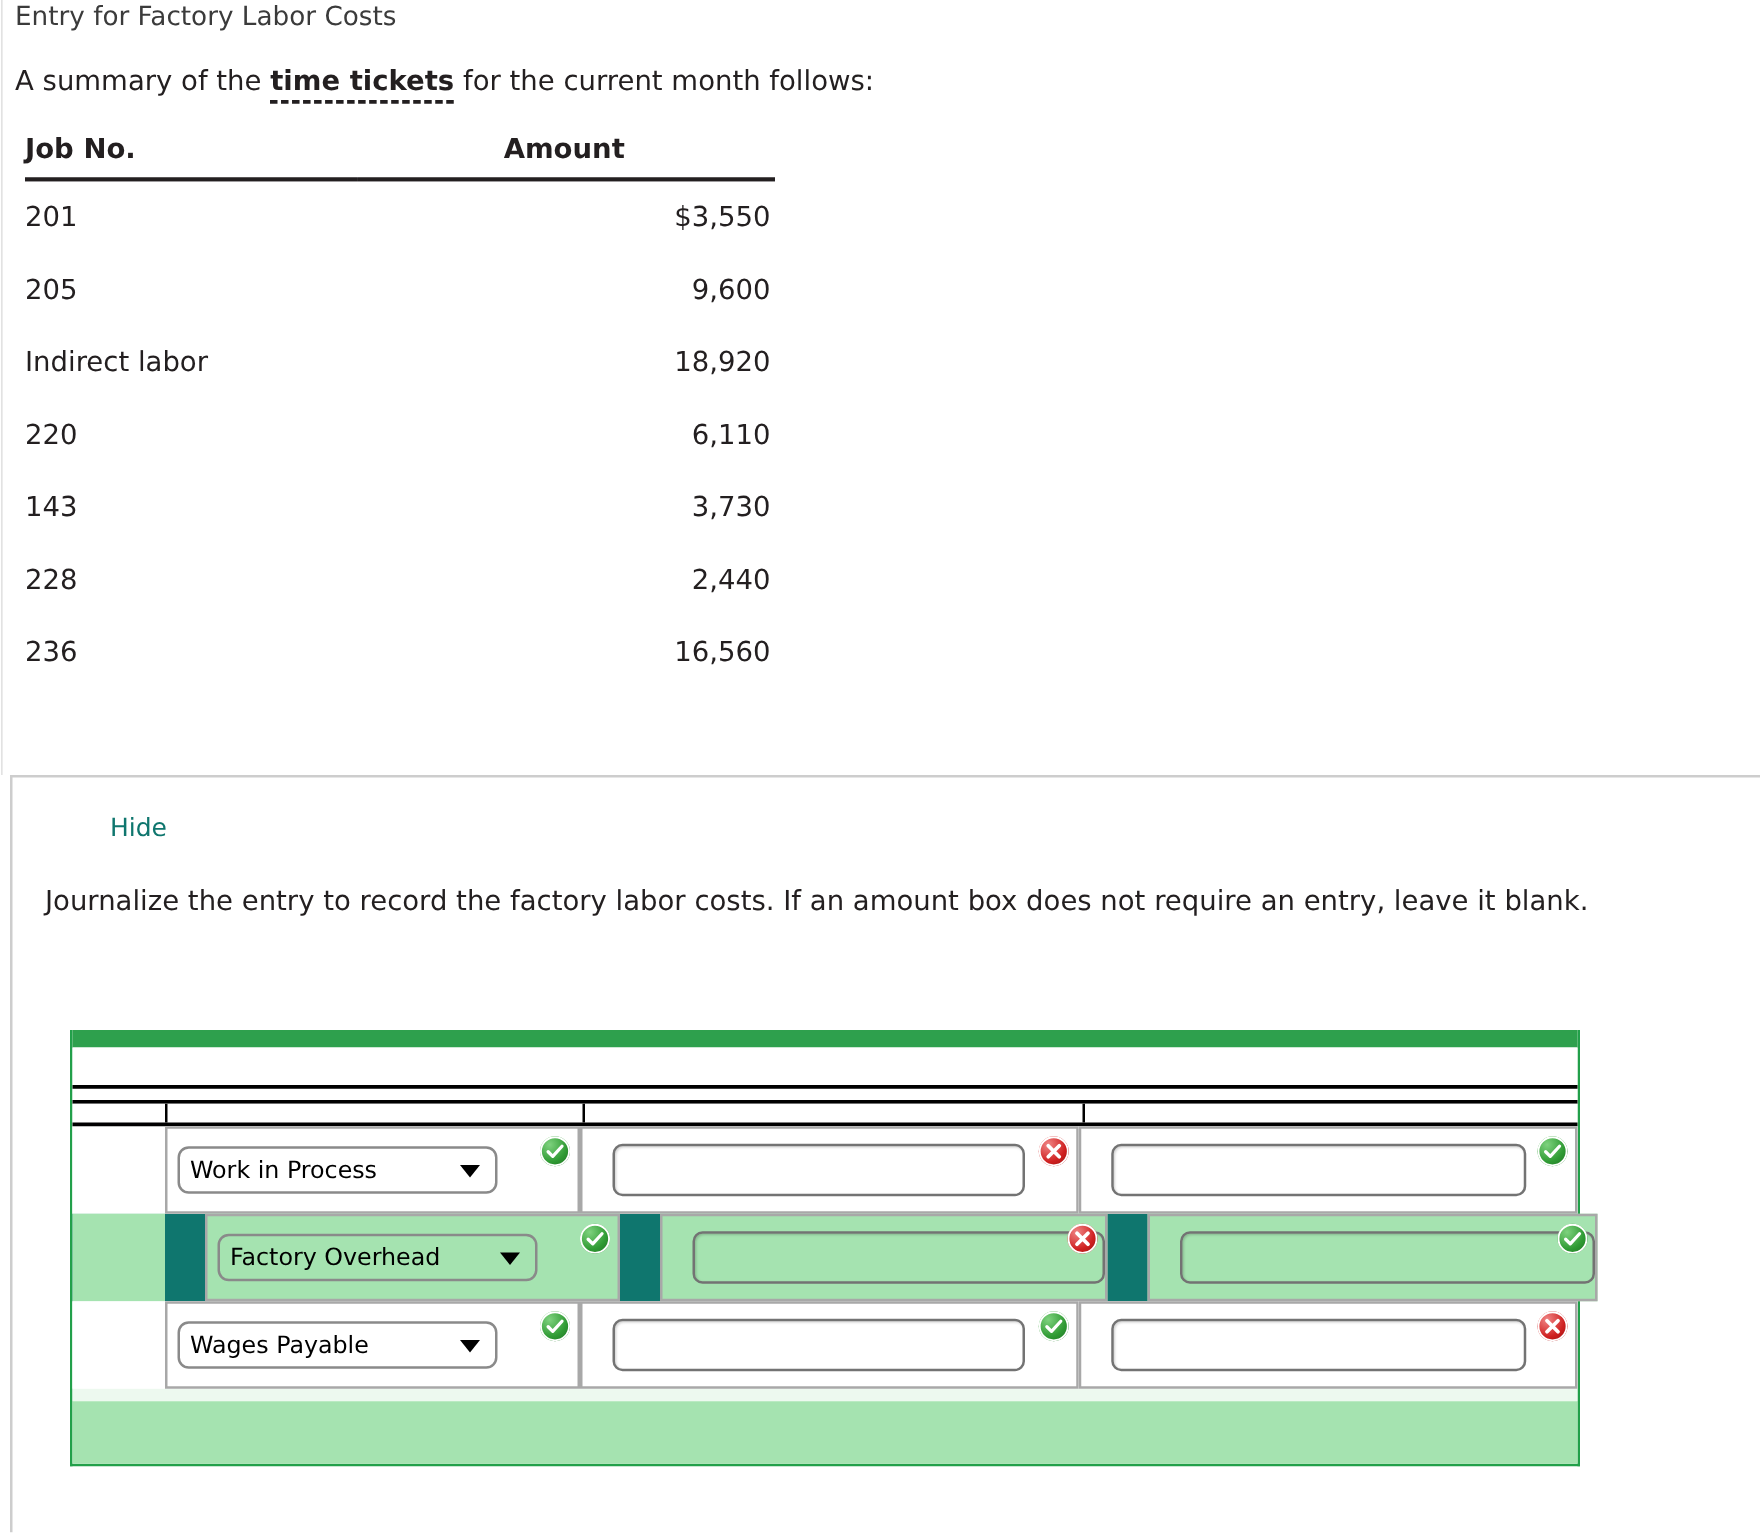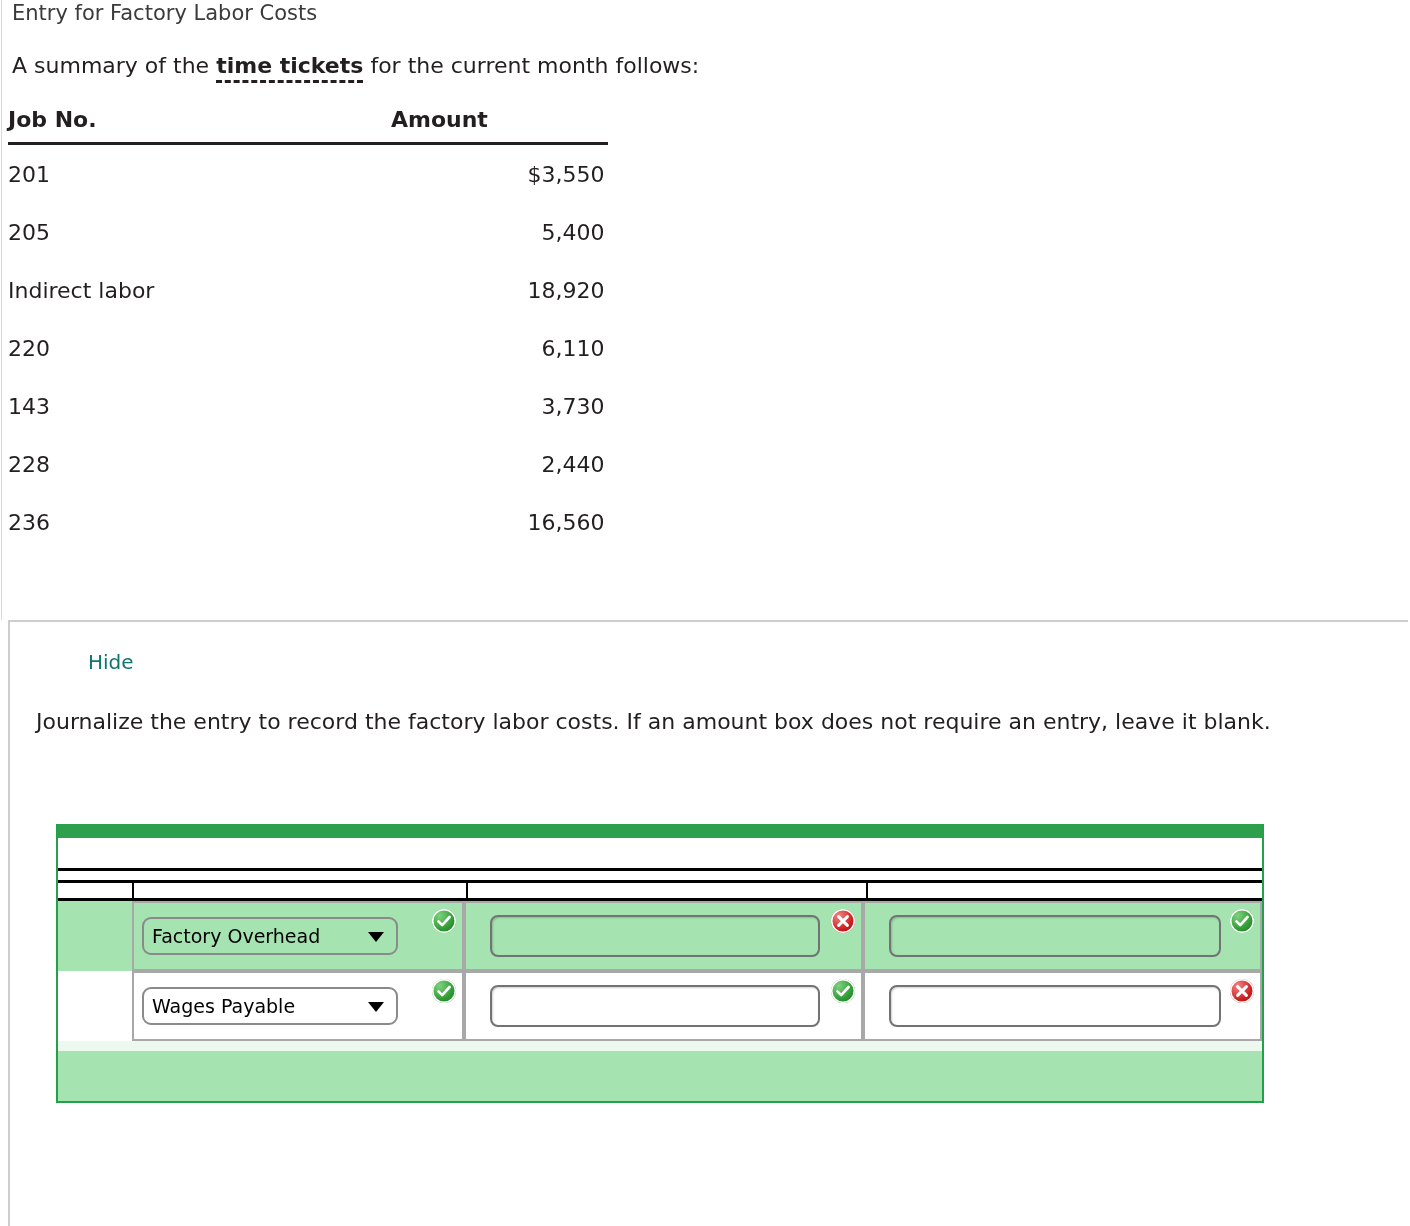--- a/index.html
+++ b/index.html
@@ -48,21 +48,21 @@
   }
   .term {
     font-weight: bold;
     border-bottom: 3px dashed #231f20;
     padding-bottom: 2px;
   }
 
   
   table.amounts {
     position: absolute;
-    left: 8px;
+    left: 20px;
     top: 107px;
     border-collapse: collapse;
     font-size: 22px;
   }
   table.amounts th {
     font-weight: bold;
     text-align: left;
     padding: 0 0 10px 0;
     border-bottom: 3px solid #231f20;
     font-size: 22px;
@@ -157,21 +157,21 @@
     width: 2px;
     background: #000000;
   }
 
   .j-row {
     display: flex;
     align-items: stretch;
     height: 70px;
   }
   .j-row.tint-light  { background: #edf9ef; }
-  .j-row.tint-strong { background: #0f766e; }
+  .j-row.tint-strong { background: #0f766e; gap: 32px; }
 
   .cell-date {
     width: 74px;
     flex: 0 0 74px;
     box-sizing: border-box;
   }
   .j-row.tint-light .cell-date  { background: #ffffff; }
   .j-row.tint-strong .cell-date { background: #a5e3b0; }
 
   .cell-acct {
@@ -287,21 +287,21 @@
       <th class="amt-h">Amount</th>
     </tr>
   </thead>
   <tbody id="amount-rows">
       <tr>
         <td class="job">201</td>
         <td class="amt">$3,550</td>
       </tr>
       <tr>
         <td class="job">205</td>
-        <td class="amt">5,400</td>
+        <td class="amt">9,600</td>
       </tr>
       <tr>
         <td class="job">Indirect labor</td>
         <td class="amt">18,920</td>
       </tr>
       <tr>
         <td class="job">220</td>
         <td class="amt">6,110</td>
       </tr>
       <tr>
@@ -329,20 +329,47 @@
     <div class="j-headbar"></div>
     <div class="j-titlerow"></div>
     <div class="j-rule"></div>
     <div class="j-subrule">
       <div class="vline" style="left:74px"></div>
       <div class="vline" style="left:408px"></div>
       <div class="vline" style="left:808px"></div>
     </div>
 
     <div id="journal-rows">
+        <div class="j-row tint-light">
+          <div class="cell-date"></div>
+          <div class="cell-acct">
+            <div class="acct-select">Work in Process<span class="caret"></span></div>
+            <div class="badge ok">
+              <svg viewBox="0 0 24 24">
+                <path d="M6.5 12.4 L10.2 16.1 L17.6 8.0" fill="none" stroke="#ffffff" stroke-width="2.6" stroke-linecap="round" stroke-linejoin="round"></path>
+              </svg>
+            </div>
+          </div>
+          <div class="cell-amt">
+            <input type="text" class="amt-input" placeholder="" style="">
+            <div class="badge bad">
+              <svg viewBox="0 0 24 24">
+                <path d="M7.6 7.6 L16.4 16.4 M16.4 7.6 L7.6 16.4" fill="none" stroke="#ffffff" stroke-width="3" stroke-linecap="round"></path>
+              </svg>
+            </div>
+          </div>
+          <div class="cell-amt wide">
+            <input type="text" class="amt-input" placeholder="" style="">
+            <div class="badge ok">
+              <svg viewBox="0 0 24 24">
+                <path d="M6.5 12.4 L10.2 16.1 L17.6 8.0" fill="none" stroke="#ffffff" stroke-width="2.6" stroke-linecap="round" stroke-linejoin="round"></path>
+              </svg>
+            </div>
+          </div>
+        </div>
         <div class="j-row tint-strong">
           <div class="cell-date"></div>
           <div class="cell-acct">
             <div class="acct-select">Factory Overhead<span class="caret"></span></div>
             <div class="badge ok">
               <svg viewBox="0 0 24 24">
                 <path d="M6.5 12.4 L10.2 16.1 L17.6 8.0" fill="none" stroke="#ffffff" stroke-width="2.6" stroke-linecap="round" stroke-linejoin="round"></path>
               </svg>
             </div>
           </div>

